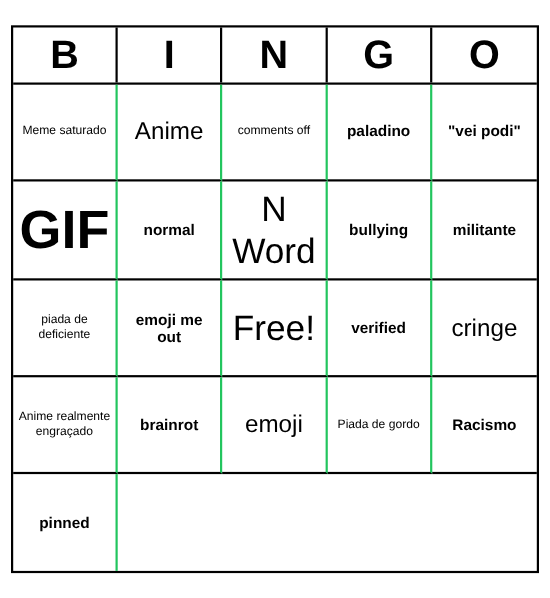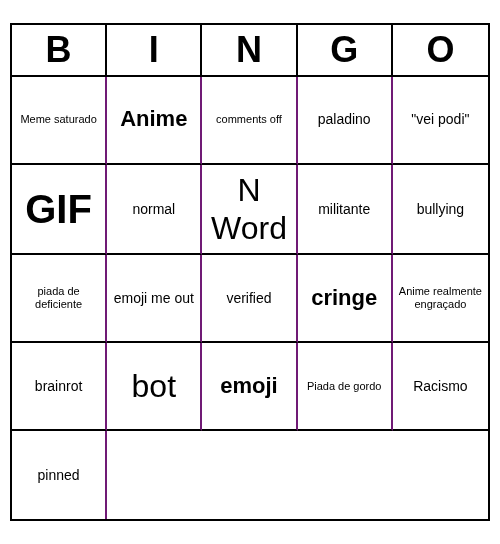--- a/index.html
+++ b/index.html
@@ -40,21 +40,21 @@
     .bingo-header-cell:last-child {
       border-right: none;
     }
 
     .bingo-grid {
       display: grid;
       grid-template-columns: repeat(5, 1fr);
     }
 
     .bingo-cell {
-      border-right: 2px solid #701a75;
+      border-right: 2px solid #22c55e;
       border-bottom: 2px solid #000;
       min-height: 88px;
       display: flex;
       align-items: center;
       justify-content: center;
       text-align: center;
       padding: 6px 4px;
       position: relative;
     }
 
@@ -71,34 +71,35 @@
       font-family: Arial, sans-serif;
       line-height: 1.2;
     }
 
     .size-small {
       font-size: 11px;
     }
 
     .size-medium {
       font-size: 14px;
+      font-weight: bold;
     }
 
     .size-large {
       font-size: 22px;
-      font-weight: bold;
+      font-weight: normal;
     }
 
     .size-xlarge {
       font-size: 32px;
       font-weight: normal;
     }
 
     .size-xxlarge {
-      font-size: 40px;
+      font-size: 49px;
       font-weight: bold;
       text-align: center;
     }
   </style>
 </head>
 <body>
 
 <div class="bingo-card">
   <div class="bingo-header">
   <div class="bingo-header-cell">B</div>
@@ -126,45 +127,45 @@
       <div class="bingo-cell">
         <span class="bingo-cell-text size-xxlarge">GIF</span>
       </div>
       <div class="bingo-cell">
         <span class="bingo-cell-text size-medium">normal</span>
       </div>
       <div class="bingo-cell">
         <span class="bingo-cell-text size-xlarge">N Word</span>
       </div>
       <div class="bingo-cell">
-        <span class="bingo-cell-text size-medium">militante</span>
+        <span class="bingo-cell-text size-medium">bullying</span>
       </div>
       <div class="bingo-cell">
-        <span class="bingo-cell-text size-medium">bullying</span>
+        <span class="bingo-cell-text size-medium">militante</span>
       </div>
       <div class="bingo-cell">
         <span class="bingo-cell-text size-small">piada de deficiente</span>
       </div>
       <div class="bingo-cell">
         <span class="bingo-cell-text size-medium">emoji me out</span>
+      </div>
+      <div class="bingo-cell">
+        <span class="bingo-cell-text size-xlarge">Free!</span>
       </div>
       <div class="bingo-cell">
         <span class="bingo-cell-text size-medium">verified</span>
       </div>
       <div class="bingo-cell">
         <span class="bingo-cell-text size-large">cringe</span>
       </div>
       <div class="bingo-cell">
         <span class="bingo-cell-text size-small">Anime realmente engraçado</span>
       </div>
       <div class="bingo-cell">
         <span class="bingo-cell-text size-medium">brainrot</span>
-      </div>
-      <div class="bingo-cell">
-        <span class="bingo-cell-text size-xlarge">bot</span>
       </div>
       <div class="bingo-cell">
         <span class="bingo-cell-text size-large">emoji</span>
       </div>
       <div class="bingo-cell">
         <span class="bingo-cell-text size-small">Piada de gordo</span>
       </div>
       <div class="bingo-cell">
         <span class="bingo-cell-text size-medium">Racismo</span>
       </div>

